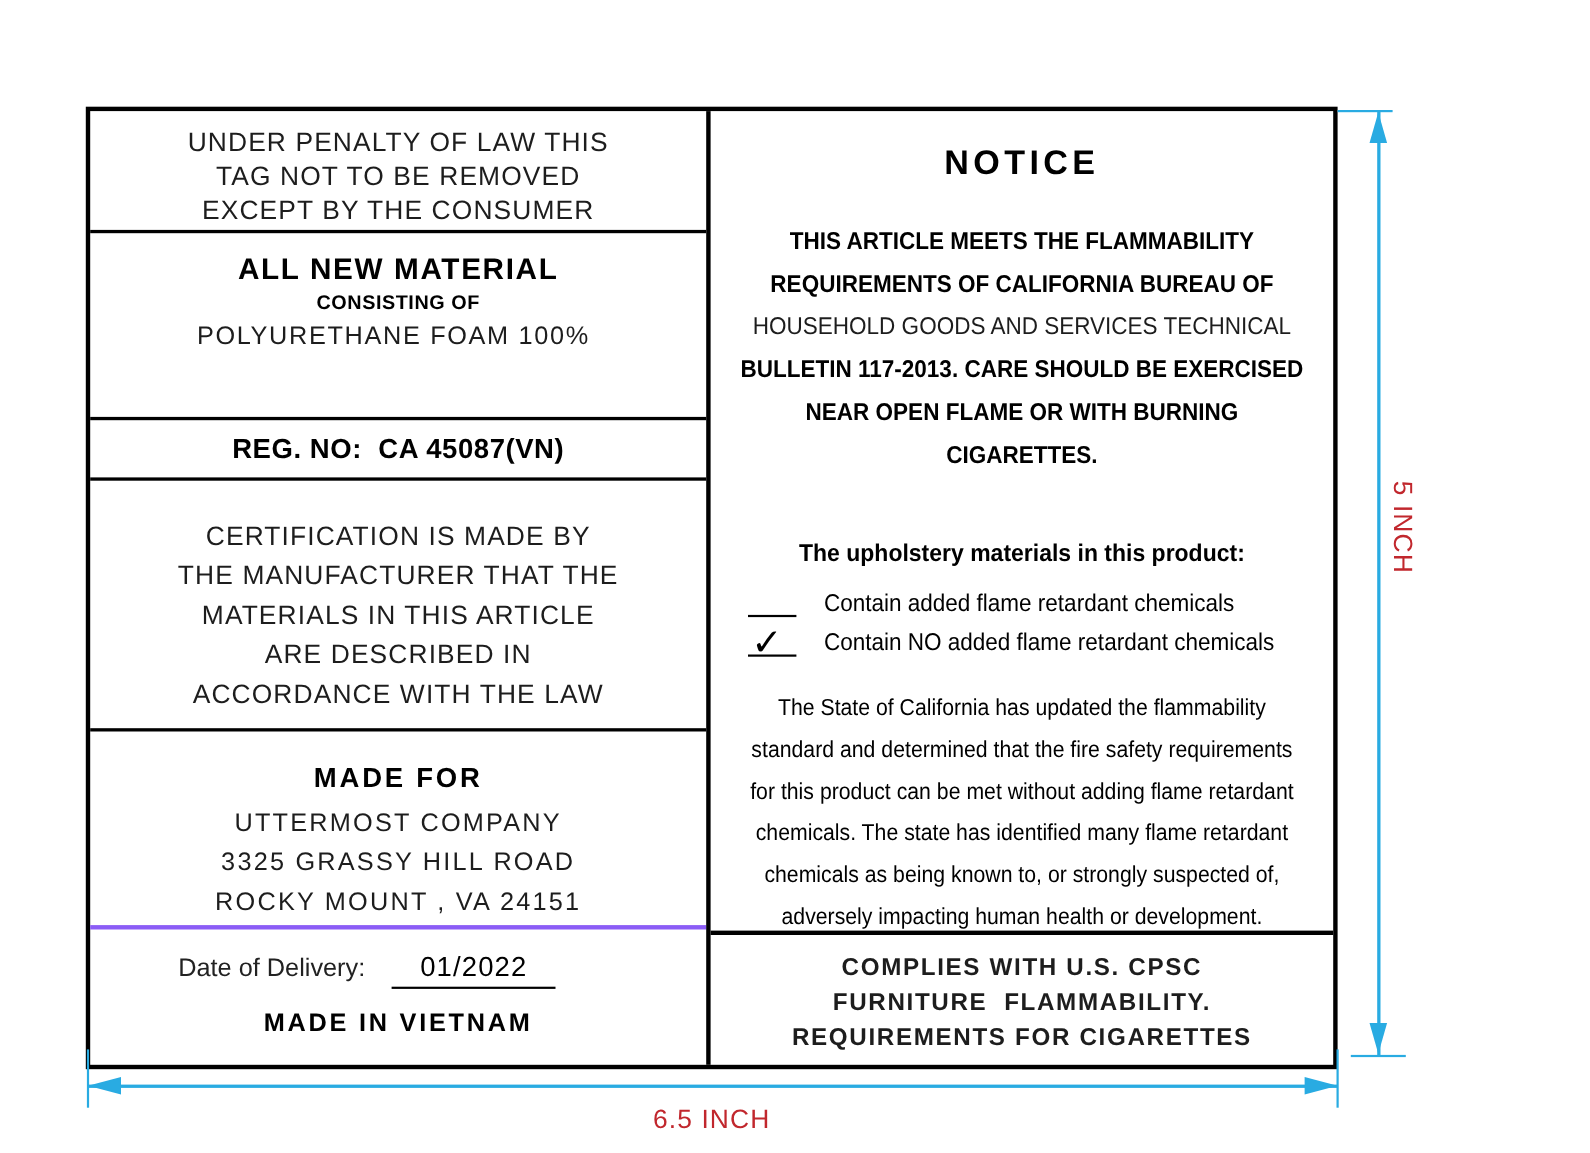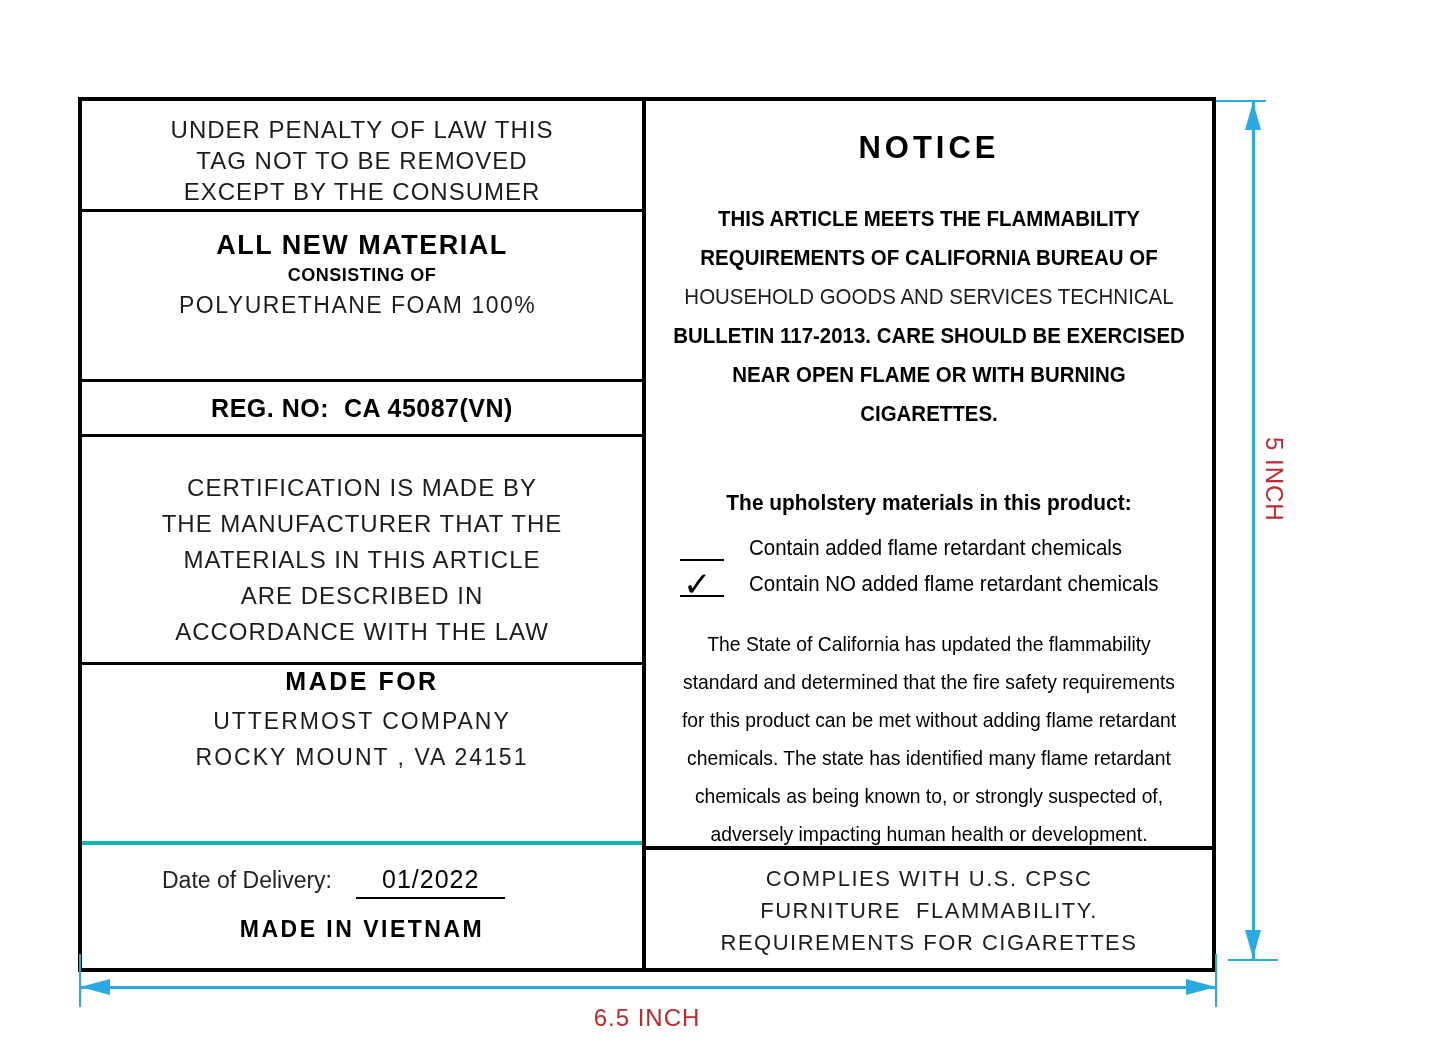--- a/index.html
+++ b/index.html
@@ -23,21 +23,21 @@
   .consist { font-size:18px; line-height:22px; font-weight:bold; text-align:center; letter-spacing:0.5px; margin-top:2px; }
   .seat    { font-size:22px; line-height:27px; font-weight:bold; padding-left:44px; margin-top:22px; letter-spacing:0.5px; }
   .foam    { font-size:23px; line-height:28px; padding-left:97px; margin-top:5px; letter-spacing:1.5px; color:#1d1d1d; }
 
   .sec3 { height:55px; border-bottom:3px solid #000; display:flex; align-items:center; justify-content:center; }
   .reg  { font-size:25px; font-weight:bold; letter-spacing:0.5px; }
 
   .sec4 { height:228px; border-bottom:3px solid #000; padding-top:33px; }
   .cert-line { font-size:24px; line-height:36px; text-align:center; letter-spacing:1px; color:#1d1d1d; }
 
-  .sec5 { height:180px; border-bottom:4px solid #14b8a6; }
+  .sec5 { height:180px; border-bottom:4px solid #8b5cf6; padding-top:26px; }
   .madefor { font-size:25px; line-height:32px; font-weight:bold; text-align:center; letter-spacing:2.5px; }
   .addr    { font-size:23px; line-height:36px; text-align:center; letter-spacing:2px; color:#1d1d1d; margin-top:6px; }
 
   .sec6 { flex:1; padding-top:20px; }
   .delivery-row { padding-left:80px; display:flex; align-items:baseline; }
   .del-label { font-size:23px; color:#222; }
   .del-value { font-size:25px; margin-left:24px; border-bottom:2px solid #000; padding:0 26px 3px; letter-spacing:1px; }
   .miv { font-size:23px; line-height:28px; font-weight:bold; text-align:center; letter-spacing:2.5px; margin-top:16px; }
 
   
@@ -50,21 +50,21 @@
   .uph-head { margin-top:50px; font-size:22px; line-height:40px; font-weight:bold; text-align:center; transform:scaleX(0.95); }
   .uph-opt  { margin-left:34px; margin-top:9px; display:flex; align-items:flex-end; height:29px;gap:20px; }
   .uph-opt.second { margin-top:7px; }
   .blank { display:inline-block; width:44px; height:26px; border-bottom:2px solid #000; position:relative; flex:none; margin-right:5px; }
   .check { position:absolute; left:3px; bottom:-6px; font-size:34px; font-weight:bold; line-height:1;
            font-family:"DejaVu Sans", sans-serif; }
   .opt-text { font-size:22px; line-height:27px; transform:scaleX(0.93); transform-origin:0 100%; white-space:nowrap; }
   .state { margin-top:28px; }
   .state-line { font-size:21px; line-height:38px; text-align:center; transform:scaleX(0.92); }
   .r-cpsc { flex:1; padding-top:13px; }
-  .cpsc-line { font-size:22px; line-height:32px; text-align:center; letter-spacing:1.5px; color:#1d1d1d; }
+  .cpsc-line { font-size:22px; line-height:32px; text-align:center; letter-spacing:1.5px; color:#1d1d1d;font-weight:bold; }
 
   
   .dim-el { position:absolute; background:#29ABE2; }
   .vline     { left:1252px; top:101px; width:3px;  height:859px; }
   .vtick-top { left:1216px; top:100px; width:50px; height:2px; }
   .vtick-bot { left:1228px; top:959px; width:50px; height:2px; }
   .tri { position:absolute; width:0; height:0; }
   .varrow-up   { left:1245px; top:102px; border-left:8px solid transparent; border-right:8px solid transparent; border-bottom:28px solid #29ABE2; }
   .varrow-down { left:1245px; top:930px; border-left:8px solid transparent; border-right:8px solid transparent; border-top:28px solid #29ABE2; }
   .vdim-label { position:absolute; left:1260px; top:437px; writing-mode:vertical-rl; font-size:24px; letter-spacing:1px; color:#C1272D; }
@@ -106,20 +106,21 @@
         <div class="cert-line">THE MANUFACTURER THAT THE</div>
         <div class="cert-line">MATERIALS IN THIS ARTICLE</div>
         <div class="cert-line">ARE DESCRIBED IN</div>
         <div class="cert-line">ACCORDANCE WITH THE LAW</div>
       </div>
 
       <div class="sec5">
         <div class="madefor">MADE FOR</div>
         <div class="addr">
           <div>UTTERMOST COMPANY</div>
+          <div>3325 GRASSY HILL ROAD</div>
           <div>ROCKY MOUNT , VA 24151</div>
         </div>
       </div>
 
       <div class="sec6">
         <div class="delivery-row">
           <span class="del-label">Date of Delivery:</span>
           <span class="del-value">01/2022</span>
         </div>
         <div class="miv">MADE IN VIETNAM</div>

